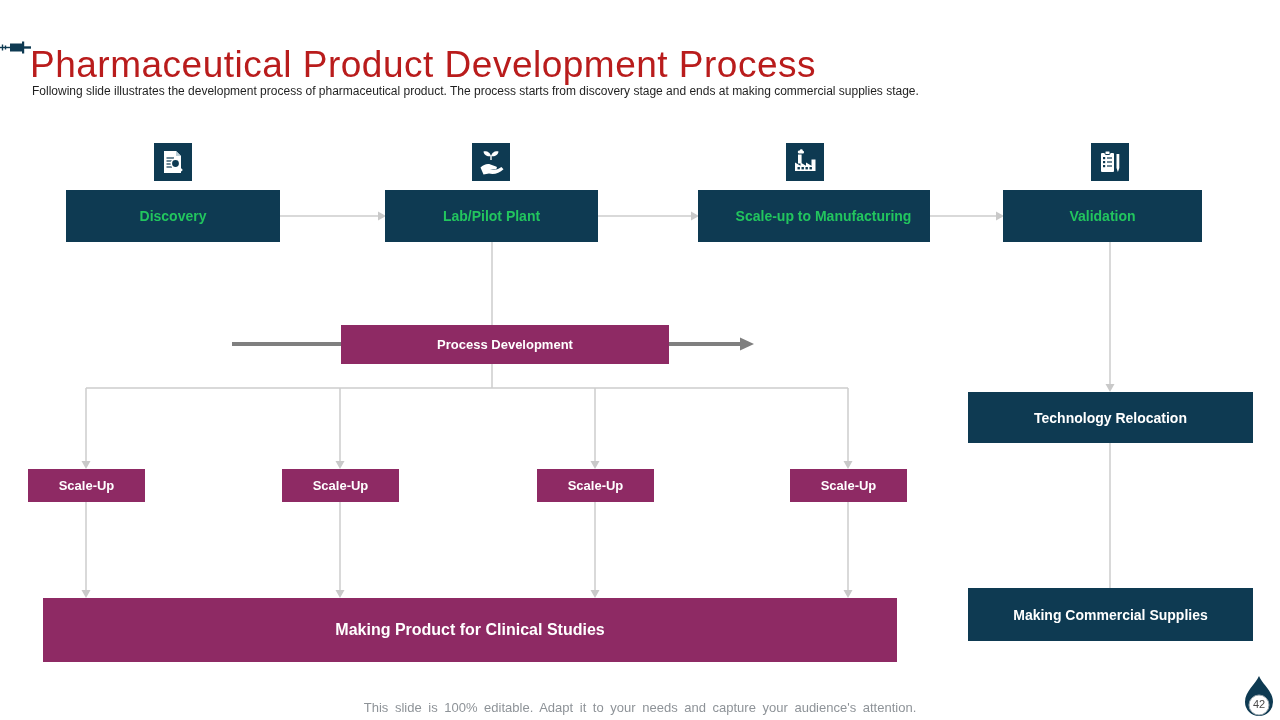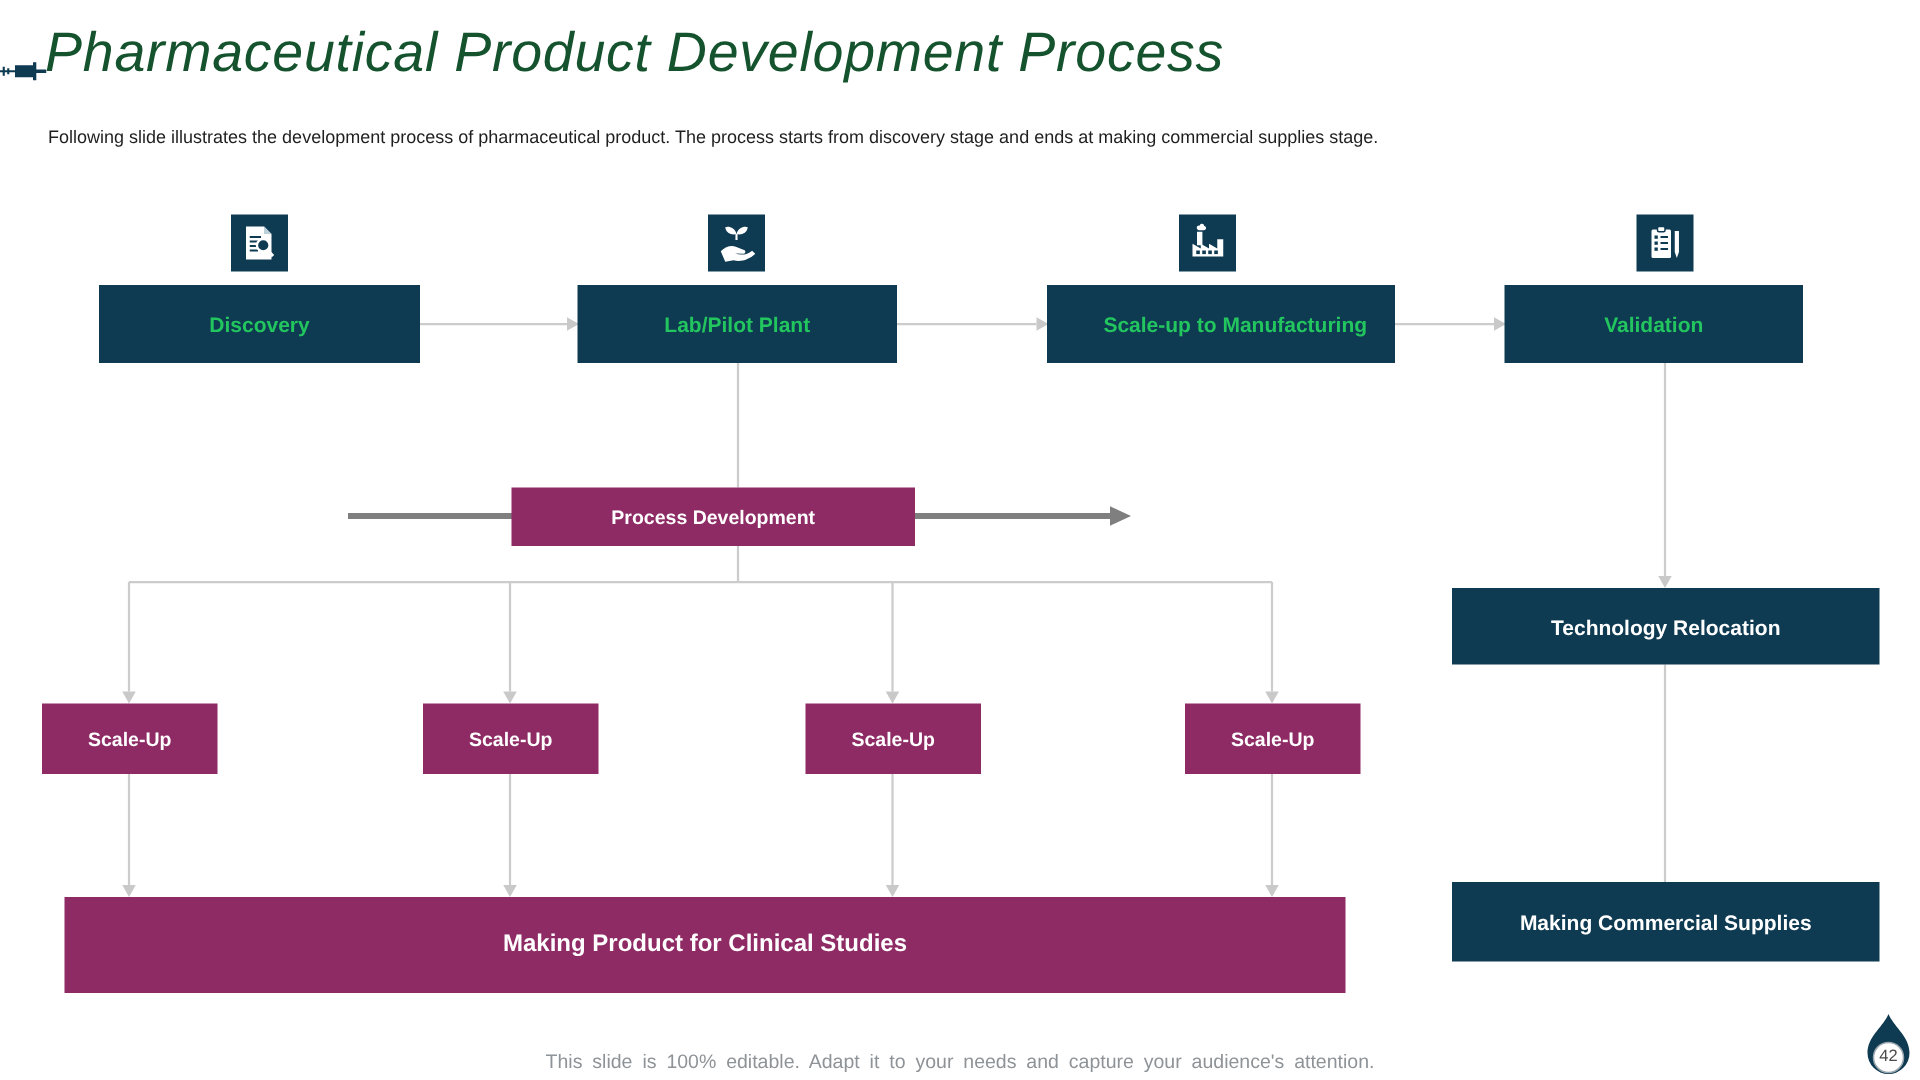--- a/index.html
+++ b/index.html
@@ -8,24 +8,23 @@
     background:#ffffff;
     font-family:"Liberation Sans", sans-serif;
   }
   .abs{position:absolute;}
   
   #connectors{position:absolute;left:0;top:0;z-index:1;pointer-events:none;}
   .layer{position:absolute;left:0;top:0;z-index:2;width:1280px;height:720px;pointer-events:none;}
   .layer > *{pointer-events:auto;}
 
   .slide-title{
-    left:30px;top:14px;width:980px;
-    font-size:37px;color:#14532d;letter-spacing:0.5px;font-weight:400;
+    left:30px;top:44px;width:980px;
+    font-size:37px;color:#b91c1c;letter-spacing:0.5px;font-weight:400;
     white-space:nowrap;
-    font-style:italic;
   }
   .slide-subtitle{
     left:32px;top:84px;width:960px;
     font-size:12px;color:#1f1f1f;
   }
   .icon-tile{
     width:38px;height:38px;background:#0e3a52;top:143px;
     display:flex;align-items:center;justify-content:center;
   }
   .stage-box{
@@ -36,22 +35,22 @@
   .purple-box{
     background:#8e2a64;color:#ffffff;
     display:flex;align-items:center;justify-content:center;
     font-weight:bold;text-align:center;
   }
   .teal-box{
     background:#0e3a52;color:#ffffff;
     display:flex;align-items:center;justify-content:center;
     font-weight:bold;text-align:left;
   }
-  .pd-box{left:341px;top:325px;width:269px;height:39px;font-size:13px;}
-  .scaleup-box{top:469px;width:117px;height:47px;font-size:13px;}
+  .pd-box{left:341px;top:325px;width:328px;height:39px;font-size:13px;}
+  .scaleup-box{top:469px;width:117px;height:33px;font-size:13px;}
   .clinical-box{left:43px;top:598px;width:854px;height:64px;font-size:16px;}
   .tech-box{left:968px;top:392px;width:285px;height:51px;font-size:14px;}
   .commercial-box{left:968px;top:588px;width:285px;height:53px;font-size:14px;}
   .footer-note{
     left:0;top:700px;width:1280px;text-align:center;
     font-size:13px;color:#8e9398;word-spacing:3px;
   }
   .title-icon{left:0;top:40px;width:31px;height:15px;}
   .page-badge{left:1240px;top:675px;width:38px;height:45px;}
   .page-number{

